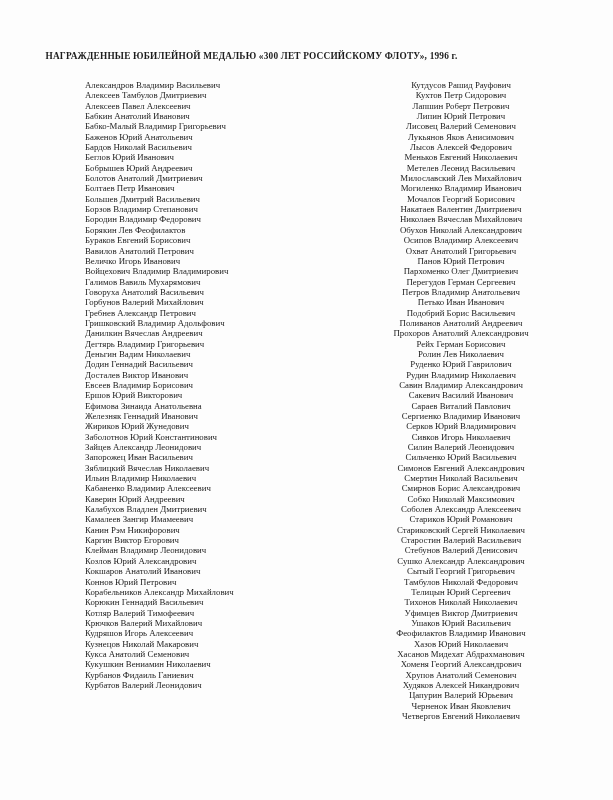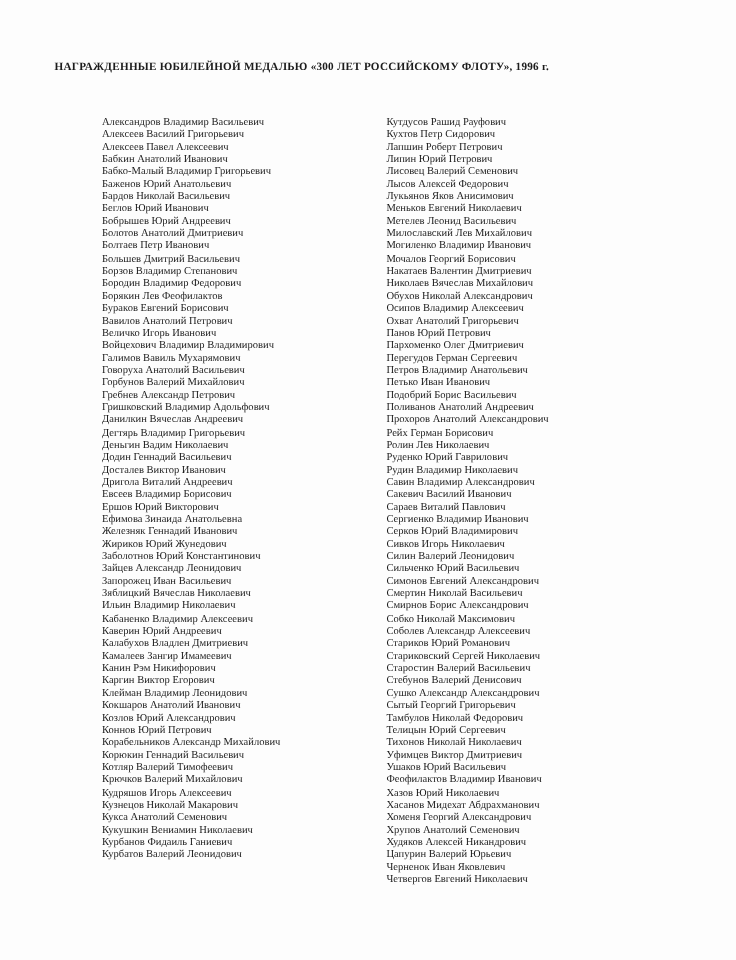--- a/index.html
+++ b/index.html
@@ -22,45 +22,47 @@
     left: 0;
     width: 503px;
     text-align: center;
     font-size: 9.3px;
     font-weight: bold;
     letter-spacing: 0.2px;
     white-space: nowrap;
   }
   .columns {
     position: absolute;
-    top: 96px;
+    top: 80px;
     left: 85px;
     display: flex;
+    gap: 24px;
   }
   .col {
     width: 237px;
   }
   .col-right {
     width: 230px;
+    text-align: center;
   }
   .name-line {
     font-size: 8.8px;
     line-height: 10.35px;
     white-space: nowrap;
   }
 </style>
 </head>
 <body>
 
 <div class="page">
   <div class="title">НАГРАЖДЕННЫЕ ЮБИЛЕЙНОЙ МЕДАЛЬЮ «300 ЛЕТ РОССИЙСКОМУ ФЛОТУ», 1996 г.</div>
   <div class="columns">
     <div class="col col-left">
         <div class="name-line">Александров Владимир Васильевич</div>
-        <div class="name-line">Алексеев Василий Григорьевич</div>
+        <div class="name-line">Алексеев Тамбулов Дмитриевич</div>
         <div class="name-line">Алексеев Павел Алексеевич</div>
         <div class="name-line">Бабкин Анатолий Иванович</div>
         <div class="name-line">Бабко-Малый Владимир Григорьевич</div>
         <div class="name-line">Баженов Юрий Анатольевич</div>
         <div class="name-line">Бардов Николай Васильевич</div>
         <div class="name-line">Беглов Юрий Иванович</div>
         <div class="name-line">Бобрышев Юрий Андреевич</div>
         <div class="name-line">Болотов Анатолий Дмитриевич</div>
         <div class="name-line">Болтаев Петр Иванович</div>
         <div class="name-line">Большев Дмитрий Васильевич</div>
@@ -74,60 +76,59 @@
         <div class="name-line">Галимов Вавиль Мухарямович</div>
         <div class="name-line">Говоруха Анатолий Васильевич</div>
         <div class="name-line">Горбунов Валерий Михайлович</div>
         <div class="name-line">Гребнев Александр Петрович</div>
         <div class="name-line">Гришковский Владимир Адольфович</div>
         <div class="name-line">Данилкин Вячеслав Андреевич</div>
         <div class="name-line">Дегтярь Владимир Григорьевич</div>
         <div class="name-line">Деньгин Вадим Николаевич</div>
         <div class="name-line">Додин Геннадий Васильевич</div>
         <div class="name-line">Досталев Виктор Иванович</div>
-        <div class="name-line">Дригола Виталий Андреевич</div>
         <div class="name-line">Евсеев Владимир Борисович</div>
         <div class="name-line">Ершов Юрий Викторович</div>
         <div class="name-line">Ефимова Зинаида Анатольевна</div>
         <div class="name-line">Железняк Геннадий Иванович</div>
         <div class="name-line">Жириков Юрий Жунедович</div>
         <div class="name-line">Заболотнов Юрий Константинович</div>
         <div class="name-line">Зайцев Александр Леонидович</div>
         <div class="name-line">Запорожец Иван Васильевич</div>
         <div class="name-line">Зяблицкий Вячеслав Николаевич</div>
         <div class="name-line">Ильин Владимир Николаевич</div>
         <div class="name-line">Кабаненко Владимир Алексеевич</div>
         <div class="name-line">Каверин Юрий Андреевич</div>
         <div class="name-line">Калабухов Владлен Дмитриевич</div>
         <div class="name-line">Камалеев Зангир Имамеевич</div>
         <div class="name-line">Канин Рэм Никифорович</div>
         <div class="name-line">Каргин Виктор Егорович</div>
         <div class="name-line">Клейман Владимир Леонидович</div>
+        <div class="name-line">Козлов Юрий Александрович</div>
         <div class="name-line">Кокшаров Анатолий Иванович</div>
-        <div class="name-line">Козлов Юрий Александрович</div>
         <div class="name-line">Коннов Юрий Петрович</div>
         <div class="name-line">Корабельников Александр Михайлович</div>
         <div class="name-line">Корюкин Геннадий Васильевич</div>
         <div class="name-line">Котляр Валерий Тимофеевич</div>
         <div class="name-line">Крючков Валерий Михайлович</div>
         <div class="name-line">Кудряшов Игорь Алексеевич</div>
         <div class="name-line">Кузнецов Николай Макарович</div>
         <div class="name-line">Кукса Анатолий Семенович</div>
         <div class="name-line">Кукушкин Вениамин Николаевич</div>
         <div class="name-line">Курбанов Фидаиль Ганиевич</div>
         <div class="name-line">Курбатов Валерий Леонидович</div>
       </div>
     <div class="col col-right">
         <div class="name-line">Кутдусов Рашид Рауфович</div>
         <div class="name-line">Кухтов Петр Сидорович</div>
         <div class="name-line">Лапшин Роберт Петрович</div>
         <div class="name-line">Липин Юрий Петрович</div>
         <div class="name-line">Лисовец Валерий Семенович</div>
+        <div class="name-line">Лукьянов Яков Анисимович</div>
         <div class="name-line">Лысов Алексей Федорович</div>
-        <div class="name-line">Лукьянов Яков Анисимович</div>
         <div class="name-line">Меньков Евгений Николаевич</div>
         <div class="name-line">Метелев Леонид Васильевич</div>
         <div class="name-line">Милославский Лев Михайлович</div>
         <div class="name-line">Могиленко Владимир Иванович</div>
         <div class="name-line">Мочалов Георгий Борисович</div>
         <div class="name-line">Накатаев Валентин Дмитриевич</div>
         <div class="name-line">Николаев Вячеслав Михайлович</div>
         <div class="name-line">Обухов Николай Александрович</div>
         <div class="name-line">Осипов Владимир Алексеевич</div>
         <div class="name-line">Охват Анатолий Григорьевич</div>

